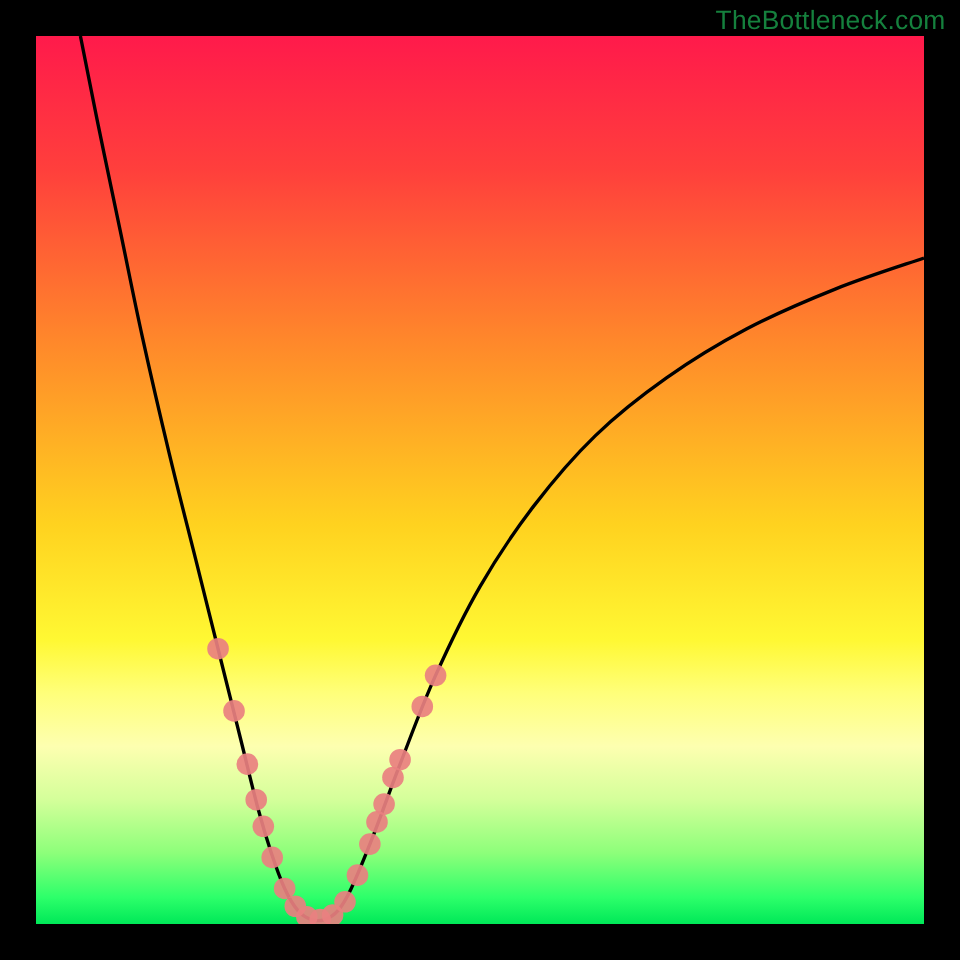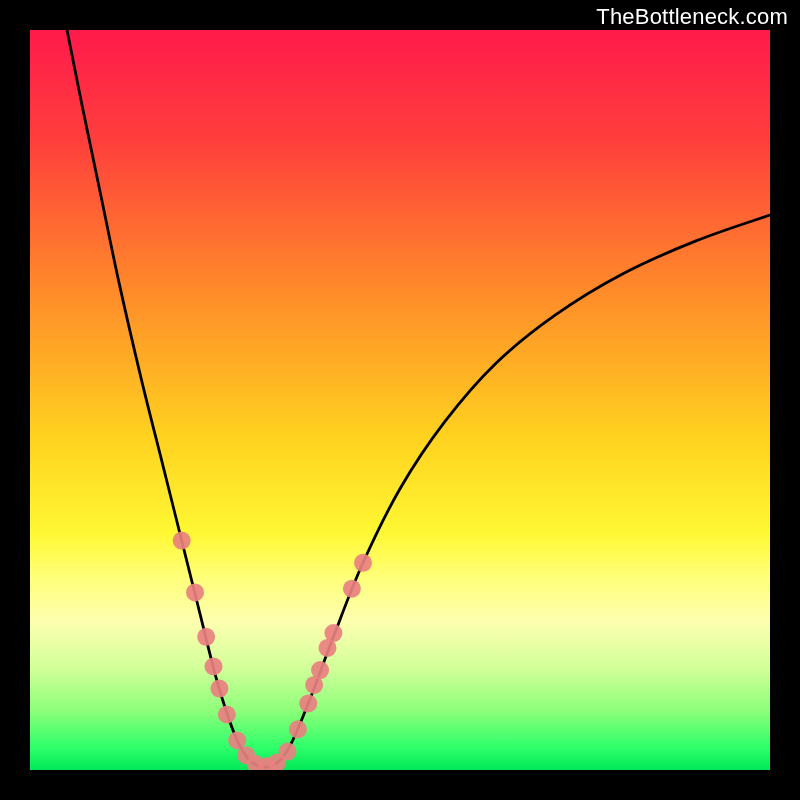--- a/index.html
+++ b/index.html
@@ -19,21 +19,21 @@
     .gradient {
       position: absolute;
       top: 0; left: 0;
       width: 100%; height: 100%;
     }
     .watermark {
       position: absolute;
       top: 4px; right: 12px;
       font-family: Arial, Helvetica, sans-serif;
       font-size: 22px;
-      color: #ffffff;
+      color: #15803d;
       letter-spacing: 0.2px;
     }
     svg.curve {
       position: absolute;
       top: 0; left: 0;
       width: 100%; height: 100%;
     }
   </style>
 </head>
 <body>

